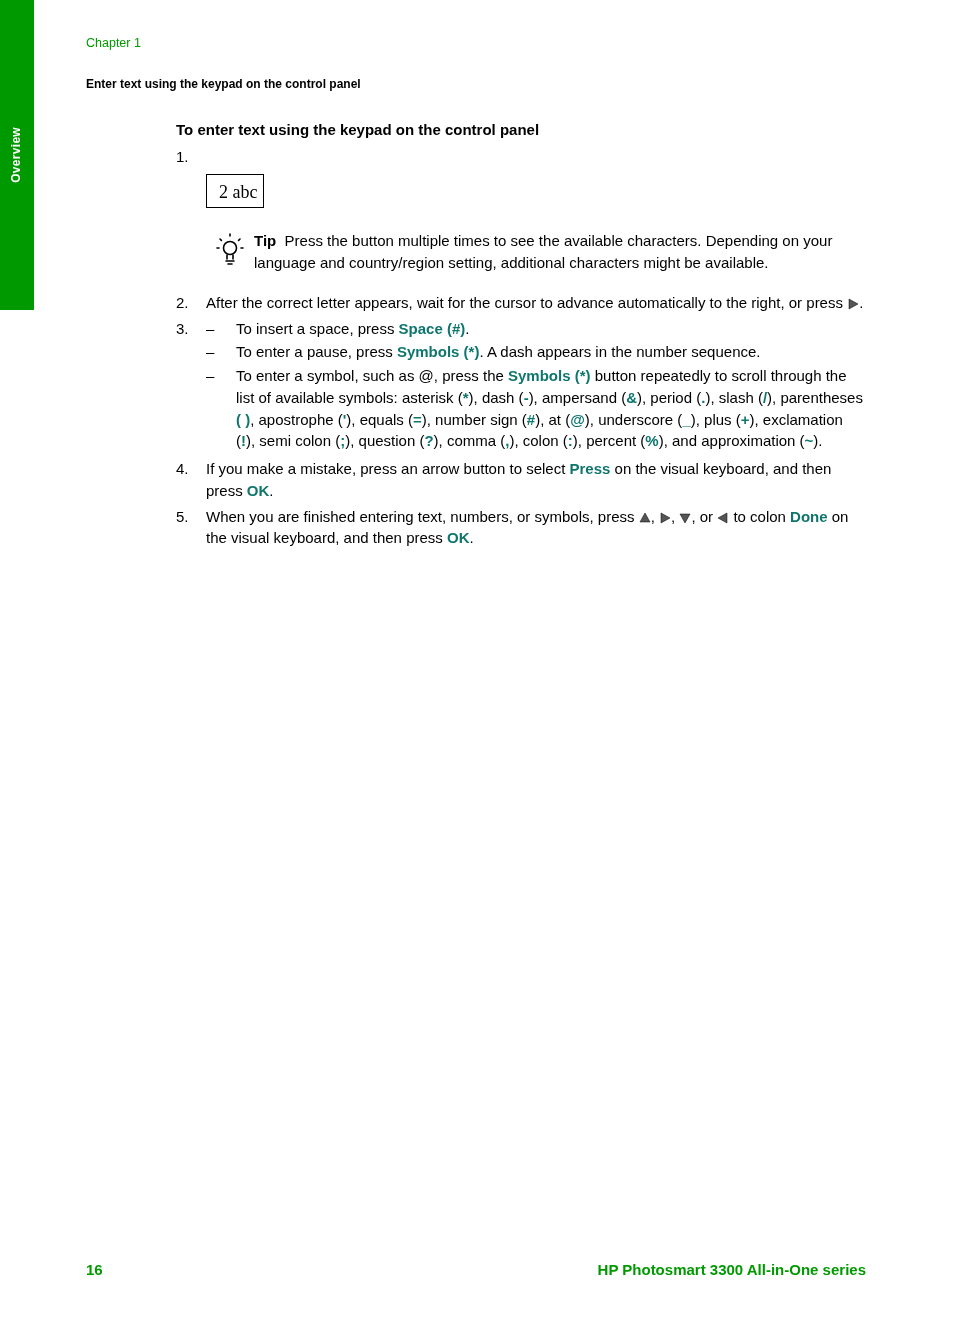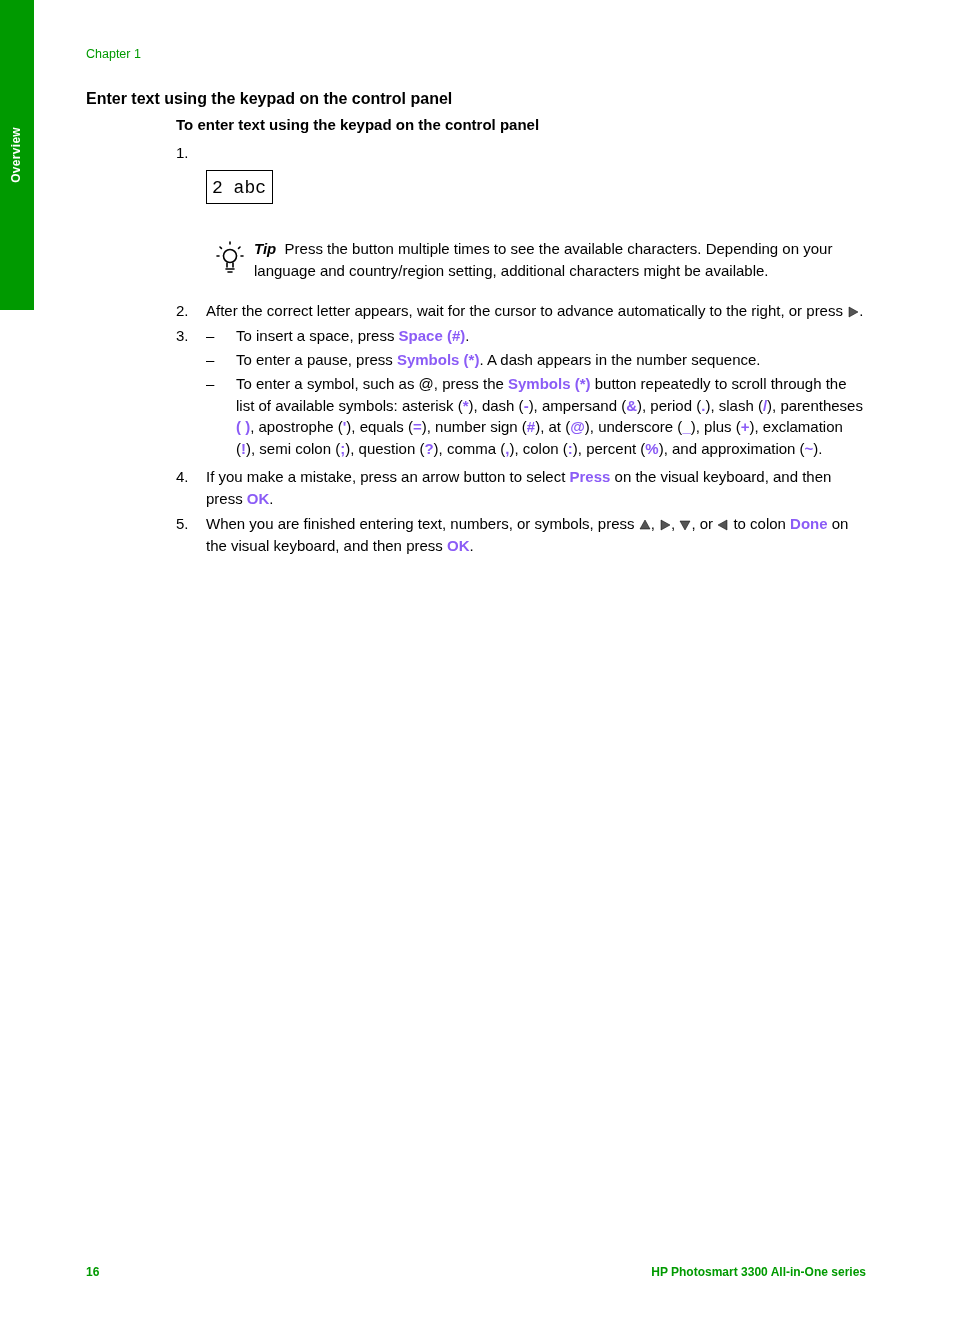--- a/index.html
+++ b/index.html
@@ -28,100 +28,100 @@
   .side-tab span {
     writing-mode: vertical-rl;
     transform: rotate(180deg);
     font-size: 12px;
     font-weight: bold;
     letter-spacing: 0.3px;
   }
   .page {
     position: absolute;
     left: 86px;
-    top: 45px;
+    top: 34px;
     width: 780px;
   }
   .chapter {
     color: #009a00;
     font-size: 12.5px;
     margin-bottom: 24px;
   }
   .h-section {
     font-weight: bold;
-    font-size: 16px;
-    margin-bottom: 4px;
+    font-size: 12px;
+    margin-bottom: 25px;
   }
   .indent-1 { margin-left: 90px; }
   .intro { margin-bottom: 18px; }
   .sub-h {
     font-weight: bold;
     margin-bottom: 6px;
   }
   ol.main { list-style: none; padding: 0; }
   ol.main > li {
     display: flex;
     margin-bottom: 4px;
   }
   ol.main > li > .num {
     width: 30px;
     flex-shrink: 0;
   }
   ol.main > li > .body { flex: 1; }
   .keypad-box {
     display: inline-block;
     border: 1.5px solid #000;
-    padding: 4px 6px 2px 5px;
-    font-family: Liberation Mono, monospace;
+    padding: 4px 6px 2px 12px;
+    font-family: Liberation Serif, serif;
     font-size: 18px;
-    margin: 28px 0 28px 0;
+    margin: 28px 0 16px 0;
   }
   .tip-row {
     display: flex;
     margin-bottom: 14px;
     margin-top: 6px;
   }
   .tip-icon {
     width: 48px;
     flex-shrink: 0;
     display: flex;
     align-items: flex-start;
     justify-content: center;
     padding-top: 2px;
   }
   .tip-body { flex: 1; }
-  .tip-label { font-weight: bold; font-style: italic; }
+  .tip-label { font-weight: bold; }
   .inline-arrow {
     display: inline-block;
     vertical-align: -2px;
   }
   .sub-h2 {
     font-weight: bold;
     margin-top: 14px;
     margin-bottom: 4px;
   }
   ul.dash { list-style: none; padding: 0; }
   ul.dash > li {
     display: flex;
     margin-bottom: 2px;
   }
   ul.dash > li > .d {
     width: 30px;
     flex-shrink: 0;
   }
   ul.dash > li > .db { flex: 1; }
-  .hl { color: #8b5cf6; font-weight: bold; }
+  .hl { color: #0f766e; font-weight: bold; }
   .footer {
     position: absolute;
     left: 86px;
     bottom: 40px;
     width: 780px;
     display: flex;
     justify-content: space-between;
-    font-size: 12px;
+    font-size: 15px;
     font-weight: bold;
     color: #009a00;
   }
   .arrow-tri { fill: #555; stroke: #000; stroke-width: 0.5; }
 </style>
 </head>
 <body>
 
 <div class="side-tab">
   <span>Overview</span>

